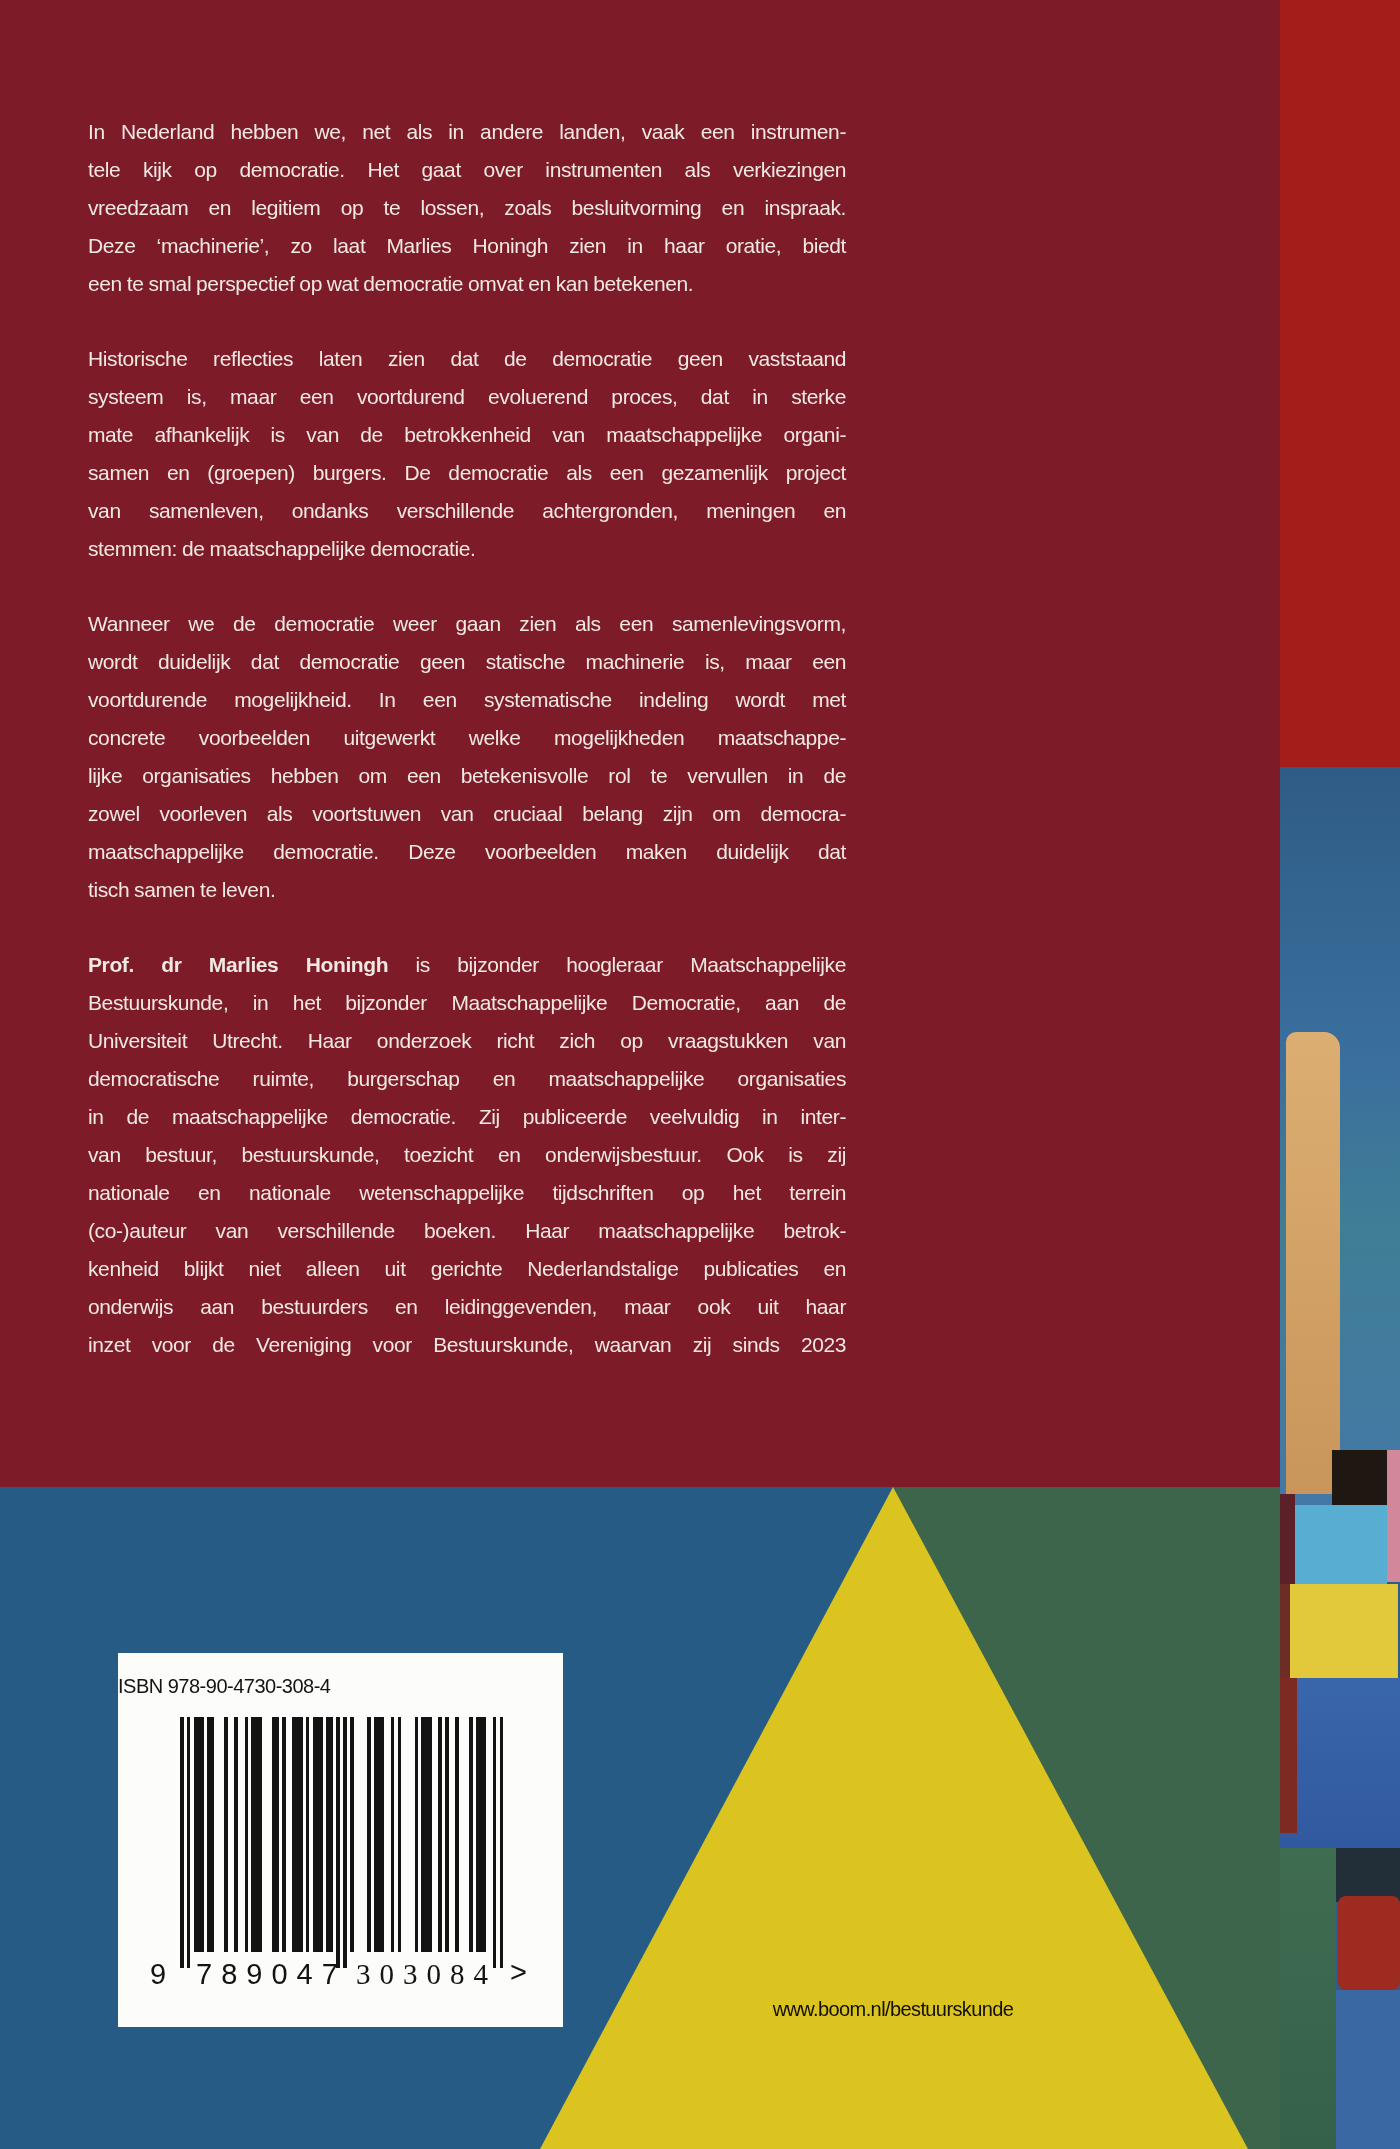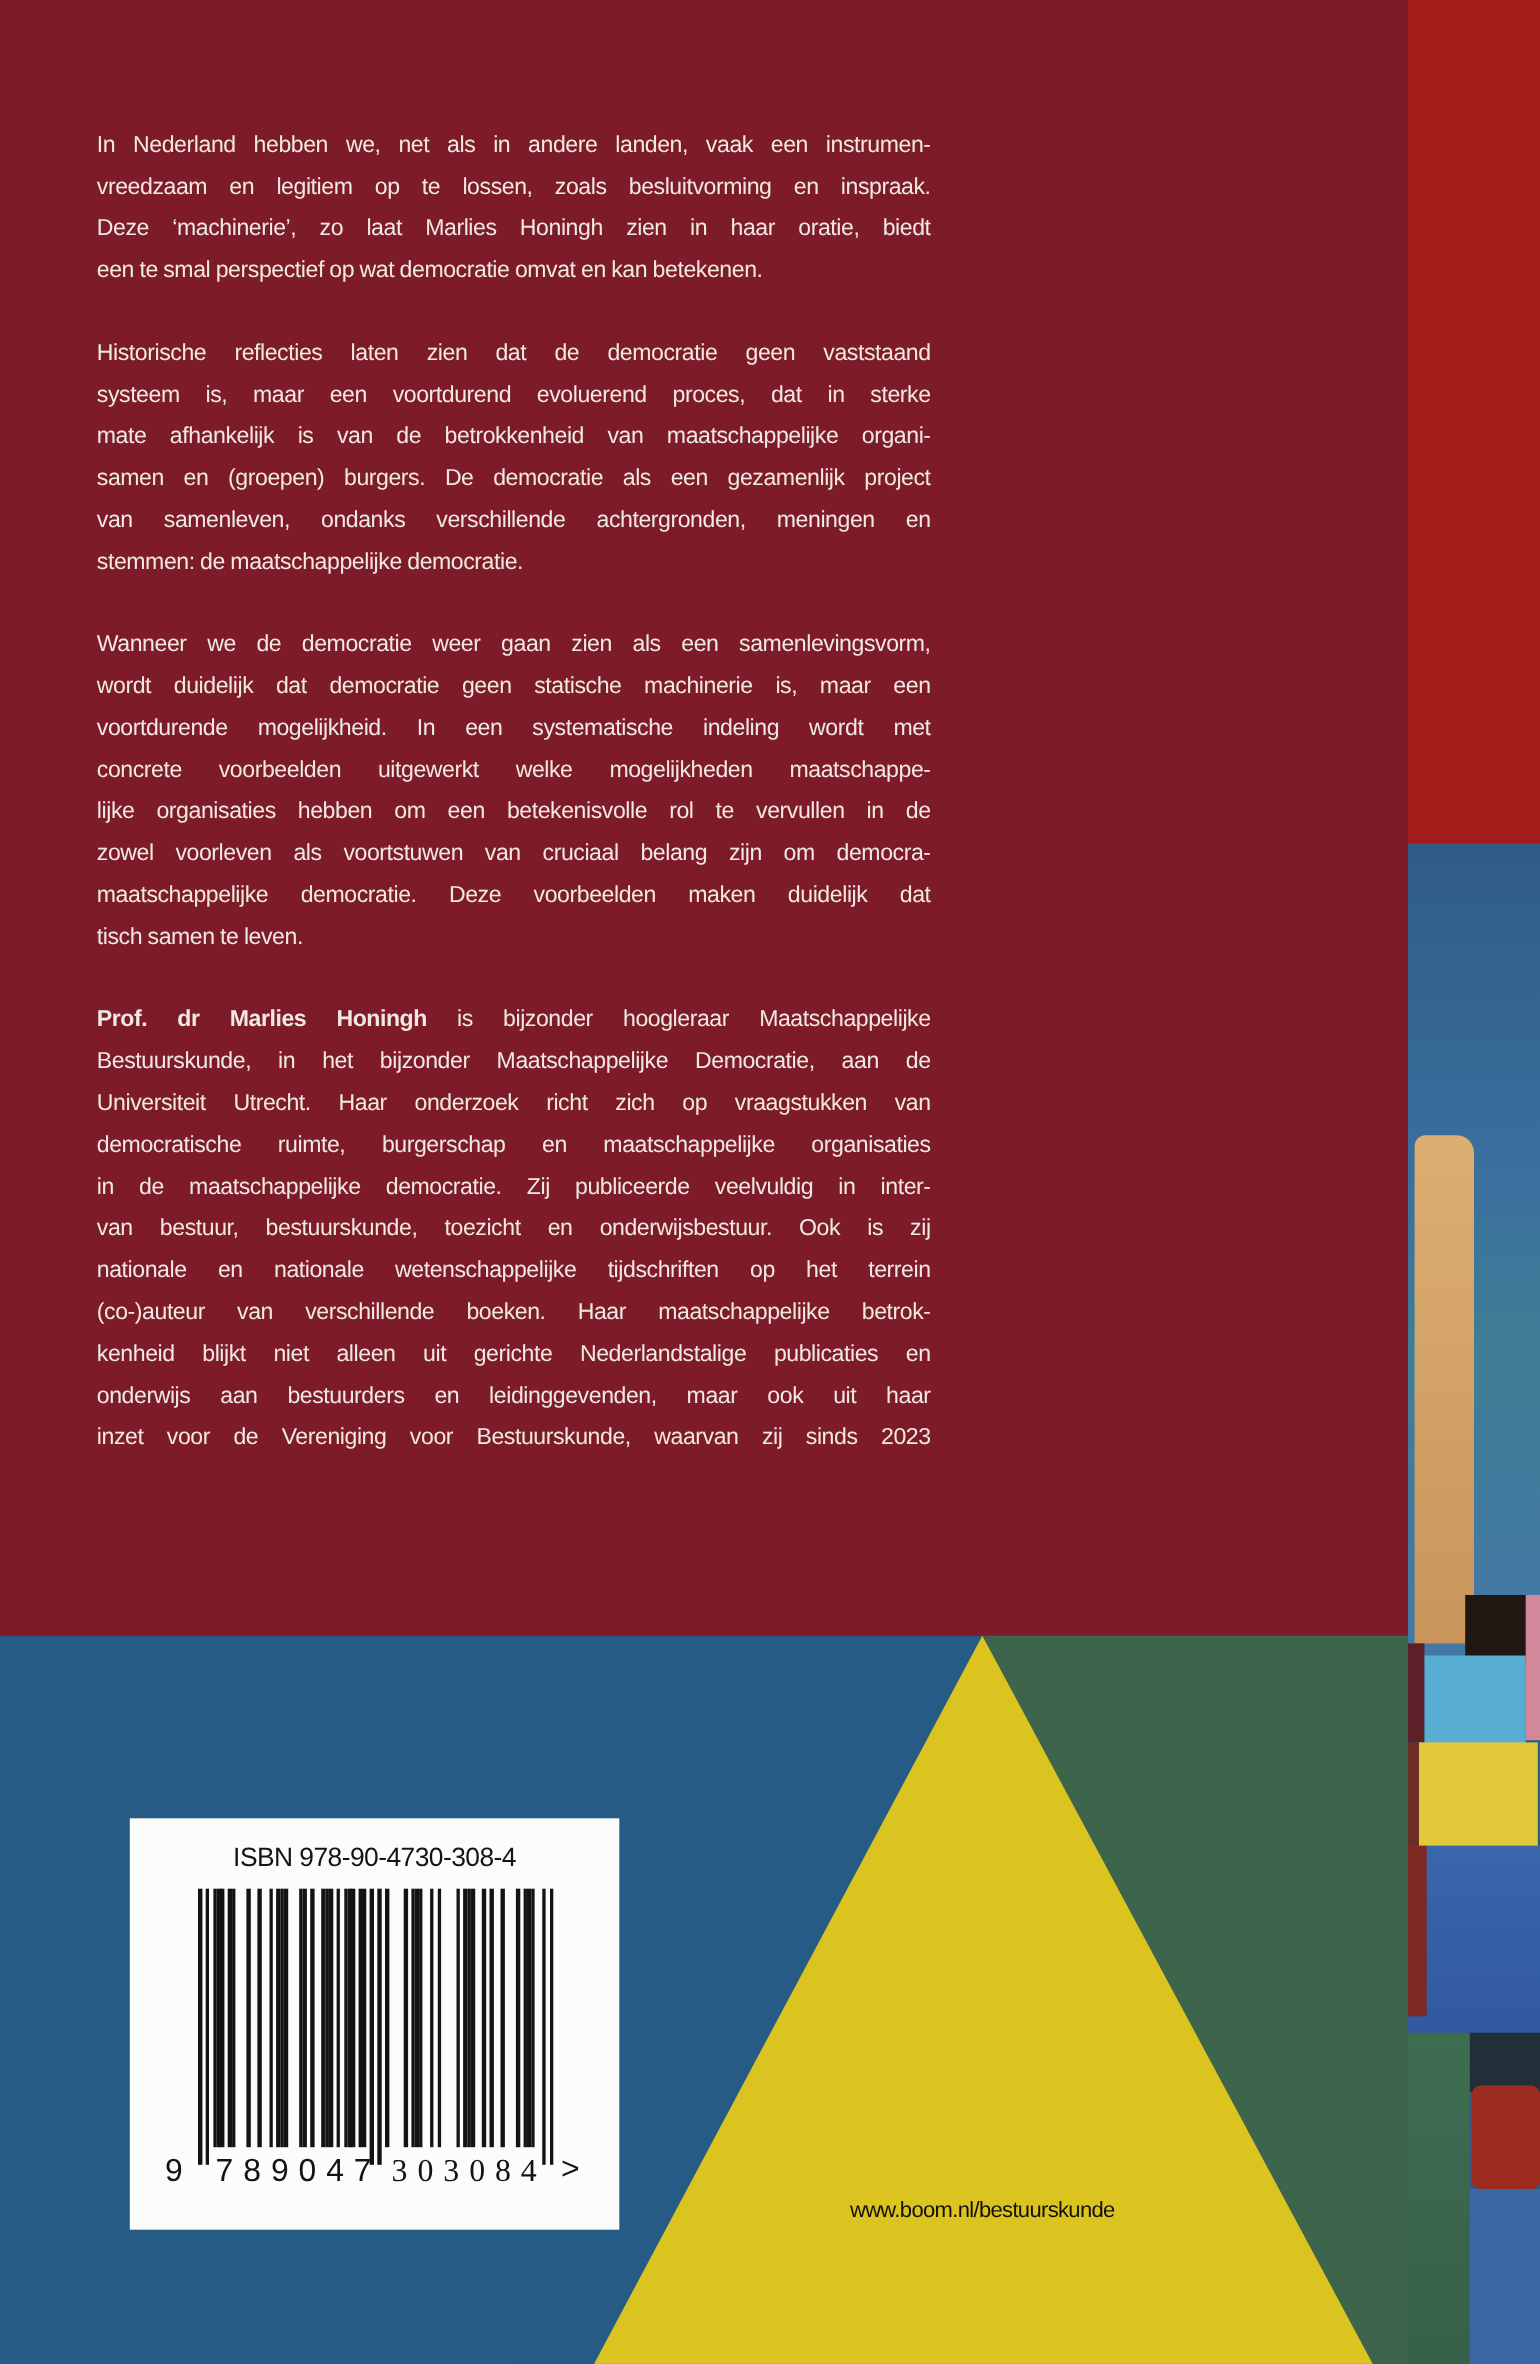--- a/index.html
+++ b/index.html
@@ -27,21 +27,21 @@
     background:#DBC41F;
     clip-path:polygon(49.86% 0, 100% 100%, 0 100%);
   }
   
   .isbn-panel{
     position:absolute;left:118px;top:1653px;width:445px;height:374px;
     background:#FCFCFA;color:#111;
   }
   .isbn-label{
     position:absolute;top:22px;left:0;width:100%;
-    text-align:center;font-size:24px;letter-spacing:-0.5px;color:#141414;
+    text-align:left;font-size:20px;letter-spacing:-0.5px;color:#141414;
   }
   .barcode{position:absolute;left:62px;top:64px;width:323px;height:295px;}
   .bar{position:absolute;top:0;background:#131313;}
   .bcd{position:absolute;font-size:29px;color:#131313;letter-spacing:normal;}
   .bc9{left:-30px;top:241px;}
   .bcg1{left:16px;top:241px;letter-spacing:9px;}
   .bcg2{left:176px;top:241px;letter-spacing:9px;font-family:Liberation Serif, serif;}
   .bcgt{left:330px;top:239px;}
   
   .website{
@@ -72,20 +72,21 @@
   .art-bottom-blue{left:56px;top:1990px;width:64px;height:159px;background:#3a68a2;}
 </style>
 </head>
 <body>
 
 <div class="page">
 
   <section class="back-text">
     <div class="para">
         <div class="tline jline">In Nederland hebben we, net als in andere landen, vaak een instrumen-</div>
+        <div class="tline jline">tele kijk op democratie. Het gaat over instrumenten als verkiezingen</div>
         <div class="tline jline">vreedzaam en legitiem op te lossen, zoals besluitvorming en inspraak.</div>
         <div class="tline jline">Deze ‘machinerie’, zo laat Marlies Honingh zien in haar oratie, biedt</div>
         <div class="tline lline">een te smal perspectief op wat democratie omvat en kan betekenen.</div>
       </div>
     <div class="para">
         <div class="tline jline">Historische reflecties laten zien dat de democratie geen vaststaand</div>
         <div class="tline jline">systeem is, maar een voortdurend evoluerend proces, dat in sterke</div>
         <div class="tline jline">mate afhankelijk is van de betrokkenheid van maatschappelijke organi-</div>
         <div class="tline jline">samen en (groepen) burgers. De democratie als een gezamenlijk project</div>
         <div class="tline jline">van samenleven, ondanks verschillende achtergronden, meningen en</div>

